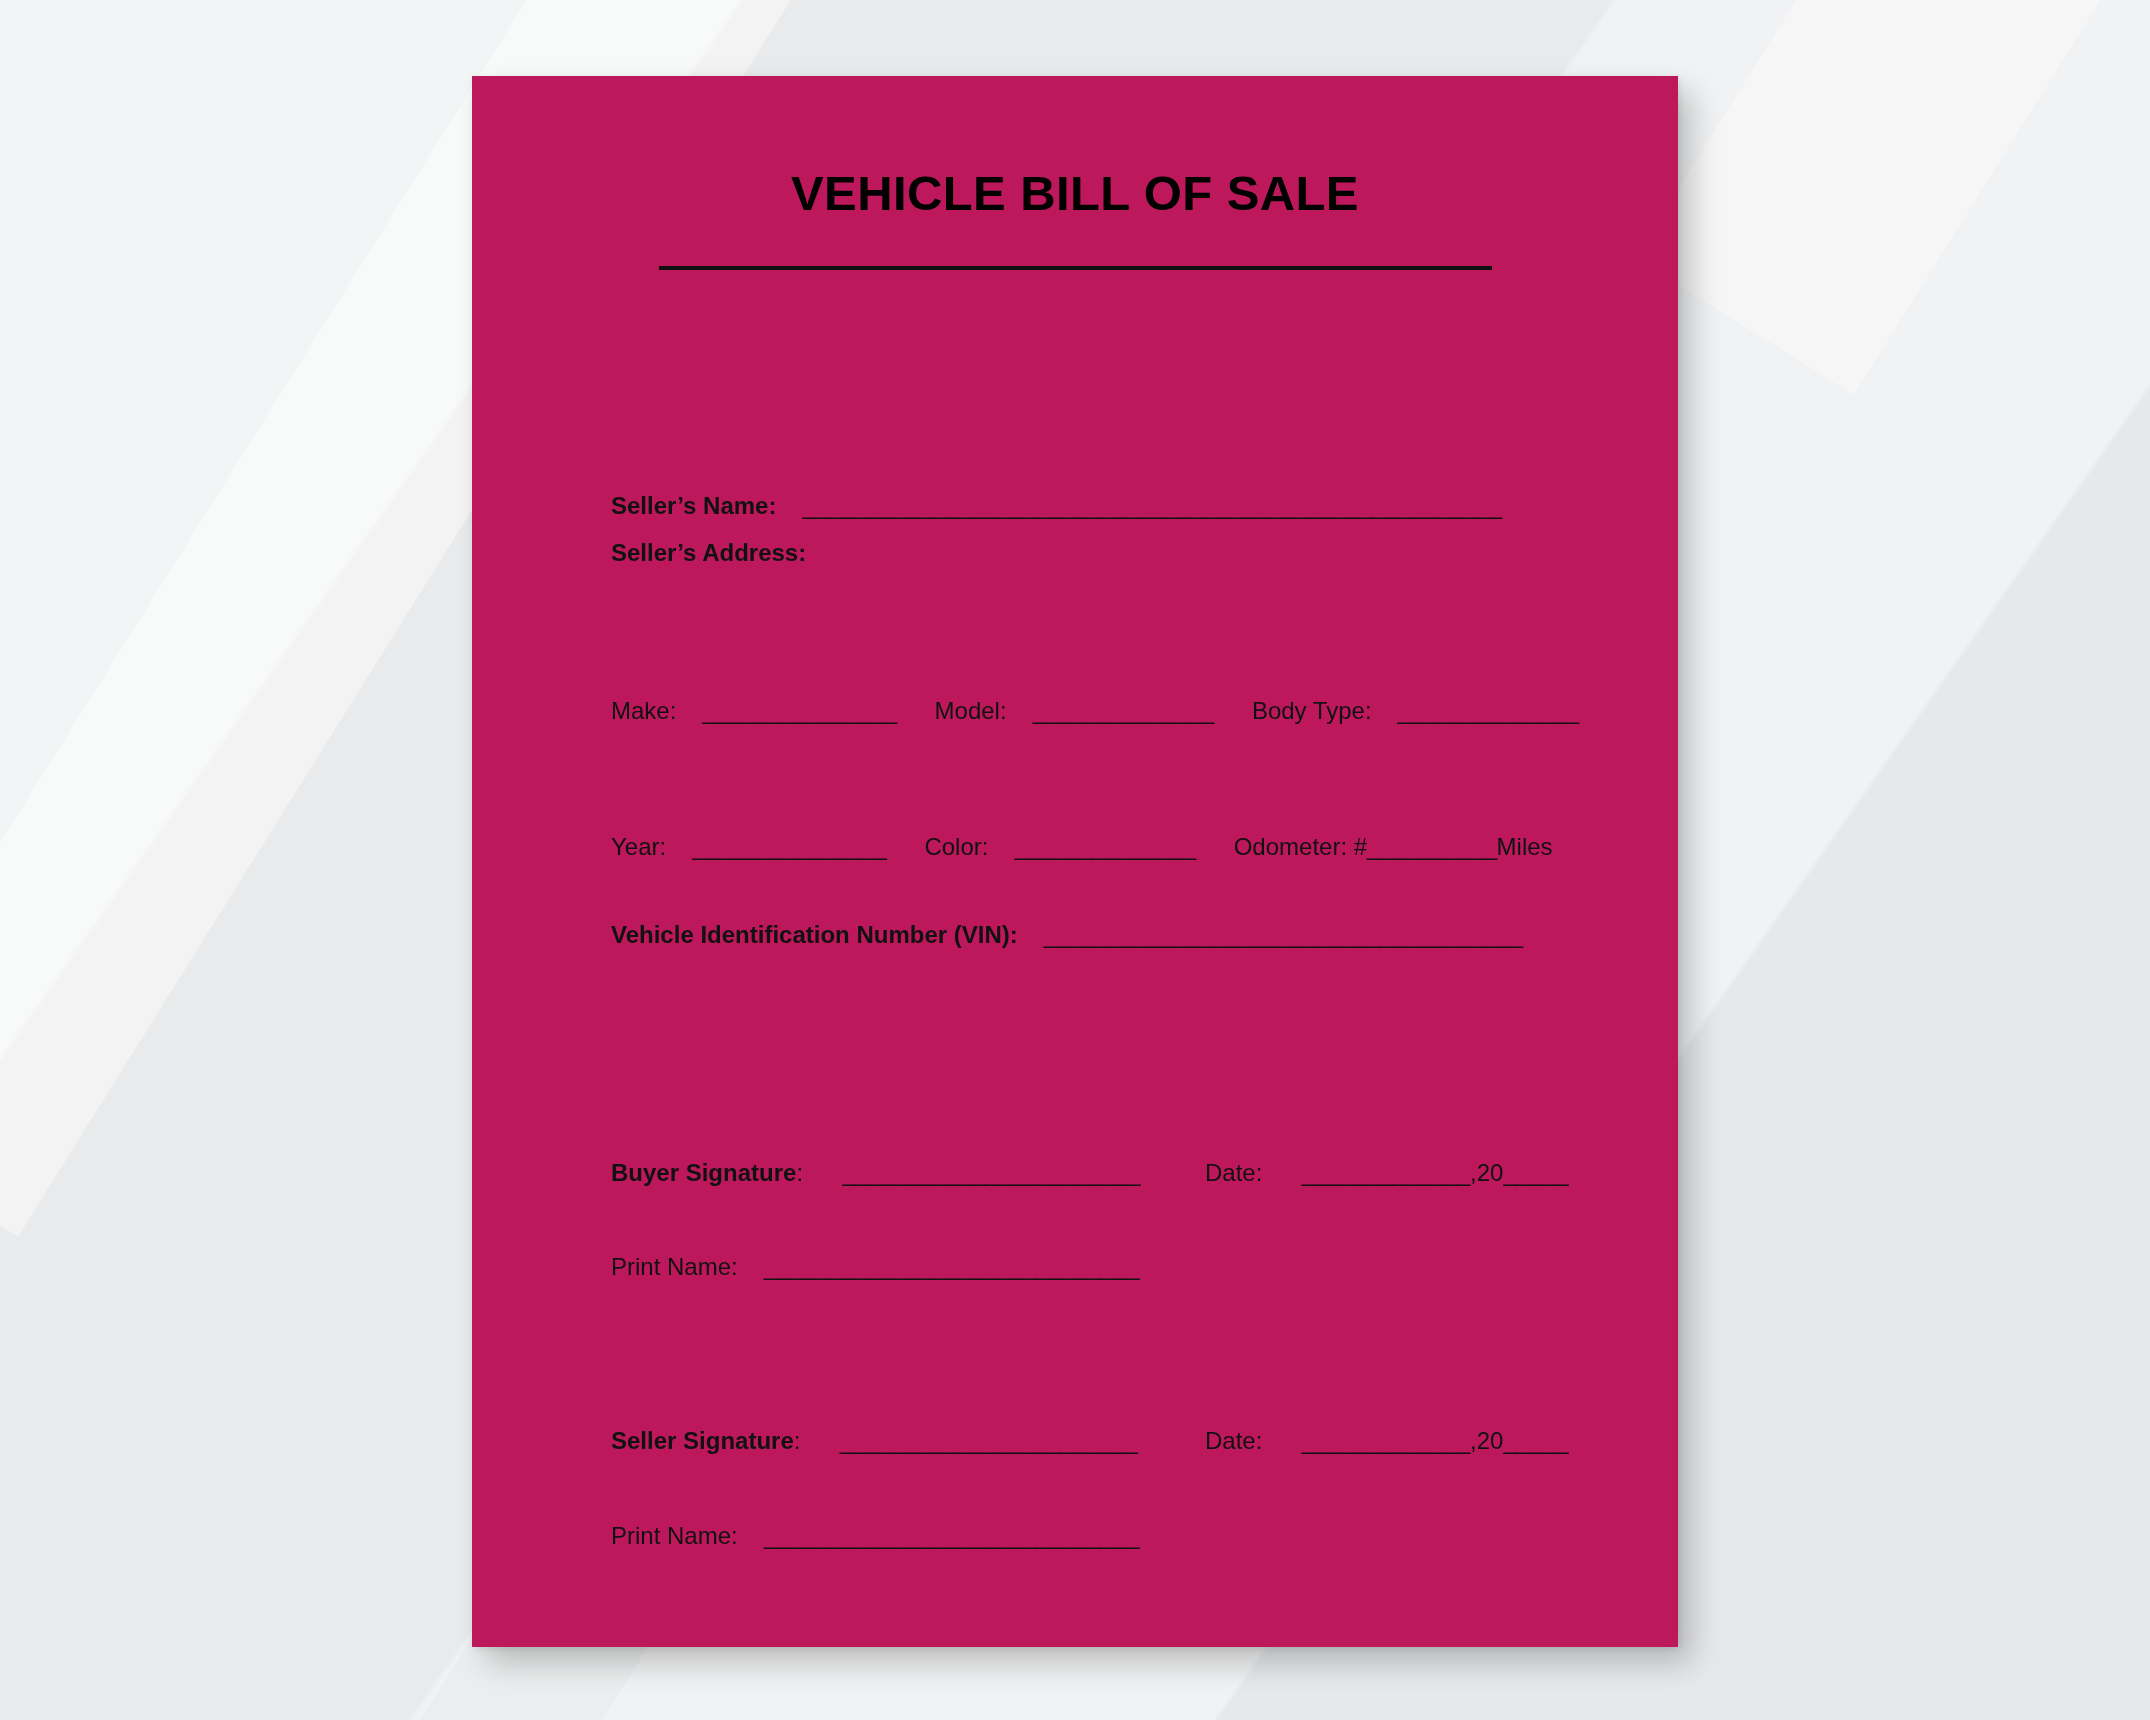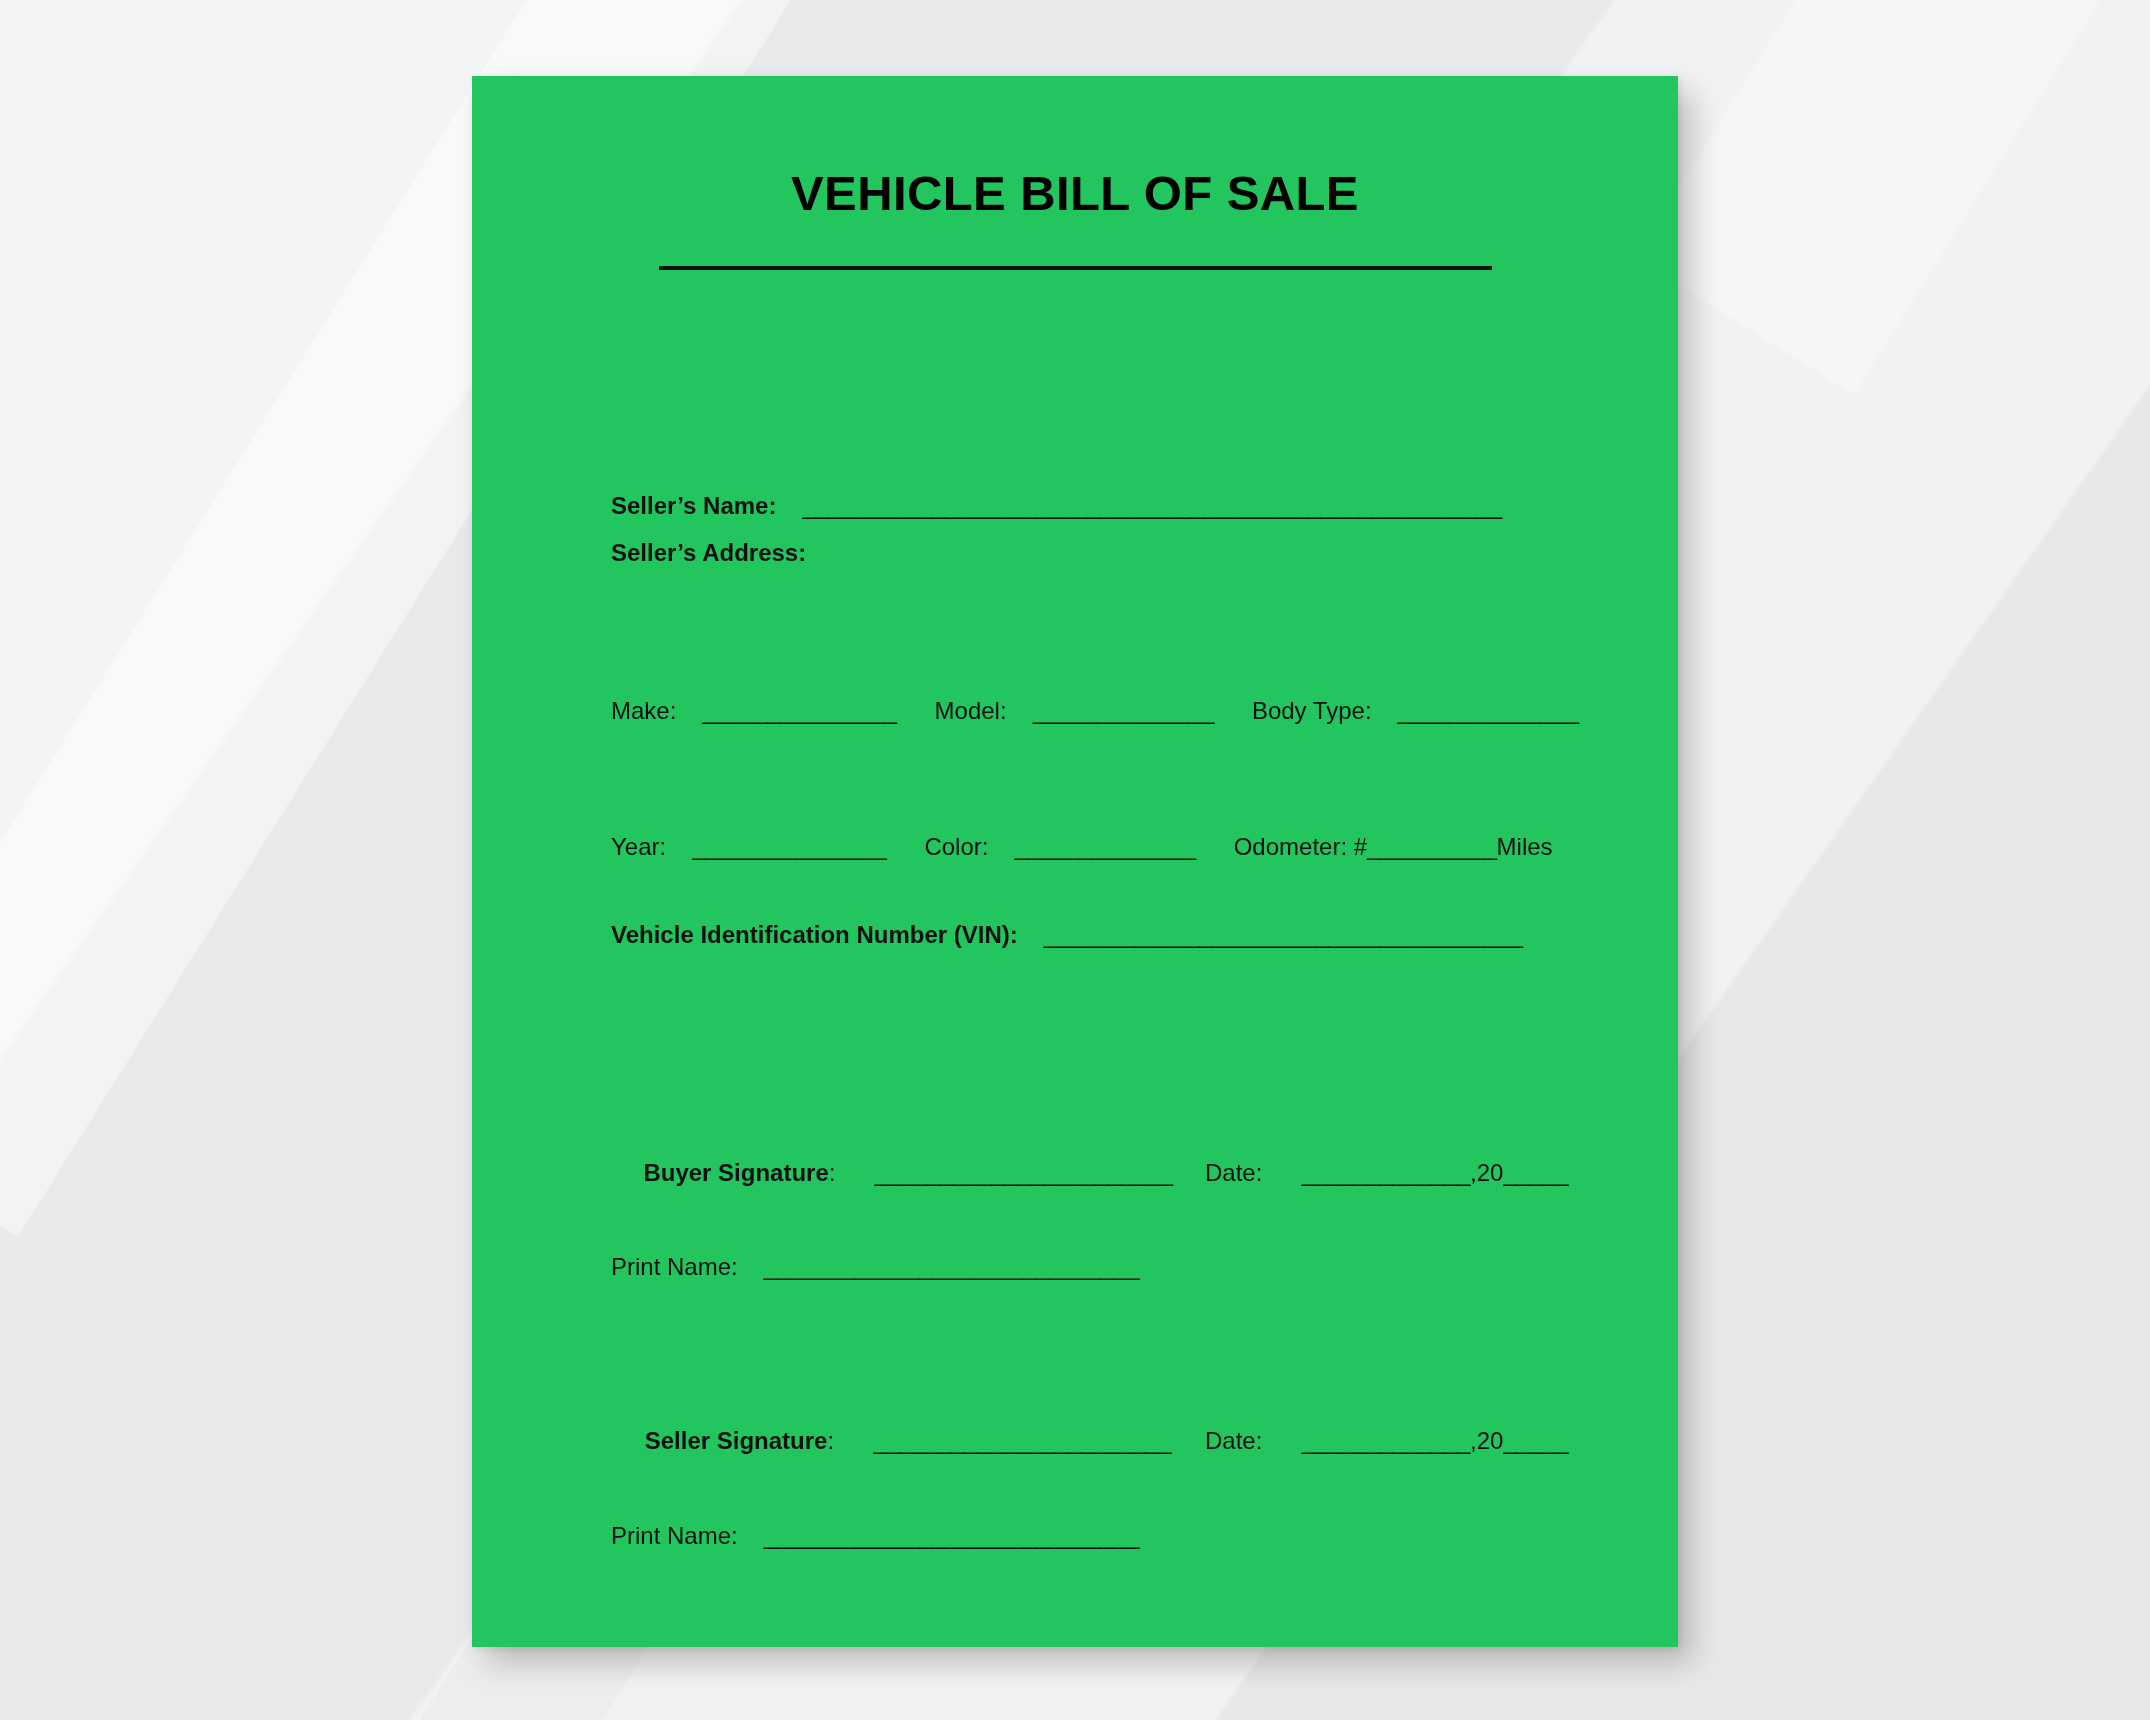--- a/index.html
+++ b/index.html
@@ -31,21 +31,21 @@
   .bg-streak.s2 { left: 258px;  top: 1979px; width: 2237px; height: 155px; background: rgba(0,0,0,0.02); }
   .bg-streak.s3 { left: 1635px; top: 258px;  width: 1893px; height: 258px; background: rgba(255,255,255,0.35); }
 
   
   .page {
     position: absolute;
     left: 472px;
     top: 76px;
     width: 1206px;
     height: 1571px;
-    background: #22c55e;
+    background: #be185d;
     box-shadow: 13.8px 15.5px 29px rgba(0,0,0,0.22), 1.7px 1.7px 6.9px rgba(0,0,0,0.10);
   }
   .page-inner {
     position: absolute;
     left: 0; top: 0; right: 0; bottom: 0;
     padding: 0;
   }
 
   .doc-title {
     text-align: center;
@@ -89,21 +89,21 @@
   }
 
   .sp-h8  { height: 22.4px; }
   .sp-h16 { height: 40px; }
   .sp-h24 { height: 64px; }
   .sp-h32 { height: 86px; }
   .sp-h40 { height: 110px; }
 
   .gap-sm { display: inline-block; width: 26px; }
   .gap-md { display: inline-block; width: 38px; }
-  .col-left { width: 594px; text-align: center; }
+  .col-left { width: 594px; }
 
   .sig-row { display: flex; align-items: baseline; }
 </style>
 </head>
 <body>
 
 <div class="bg">
   <div class="bg-streak s1"></div>
   <div class="bg-streak s2"></div>
   <div class="bg-streak s3"></div>

